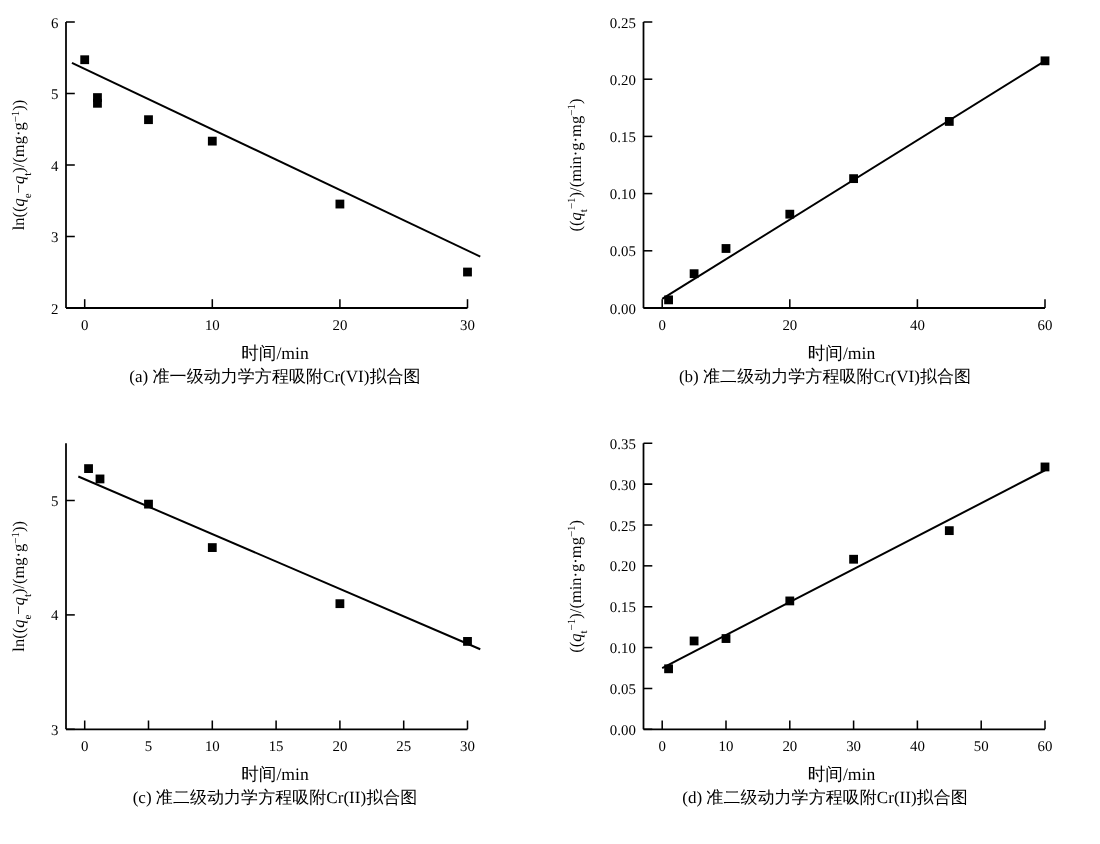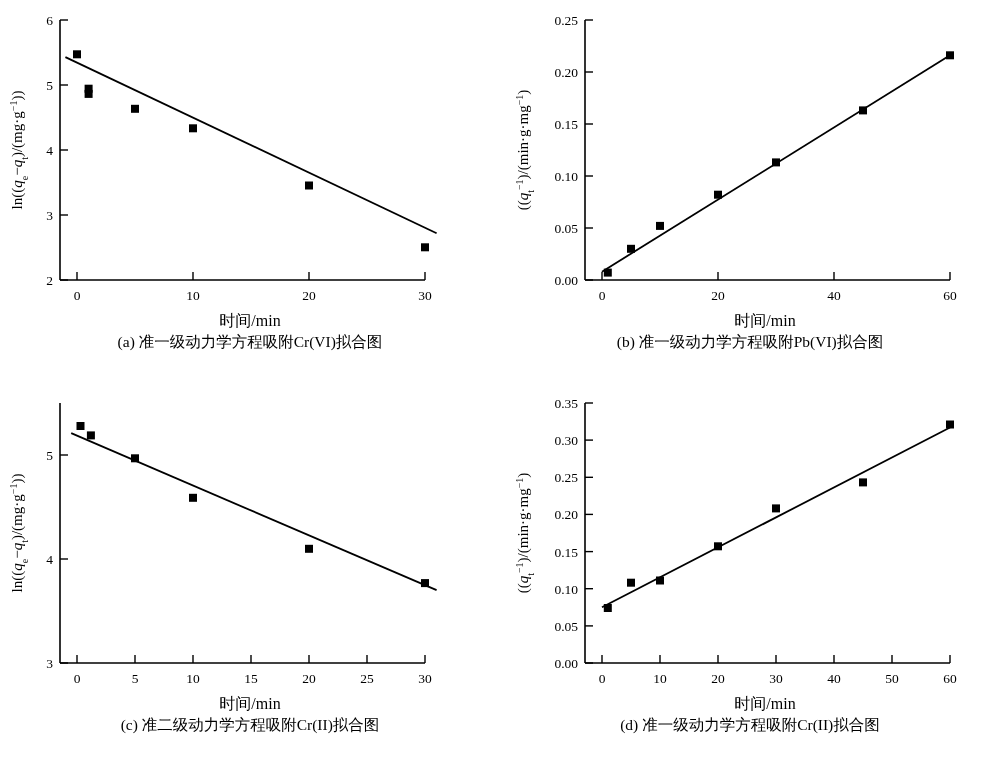--- a/index.html
+++ b/index.html
@@ -133,21 +133,21 @@
           <rect x="272" y="158.4" width="8" height="8"></rect>
           <rect x="359" y="106.4" width="8" height="8"></rect>
           <rect x="446" y="51.3" width="8" height="8"></rect>
         </g>
         <text x="265" y="326" text-anchor="middle" font-size="16" font-family="Liberation Serif, serif">时间/min</text>
         <text transform="translate(28,150) rotate(-90)" text-anchor="middle" font-size="15" font-family="Liberation Serif, serif">
           ((<tspan font-style="italic">q</tspan><tspan baseline-shift="sub" font-size="10">t</tspan><tspan baseline-shift="super" font-size="10">−1</tspan>)/(min·g·mg<tspan baseline-shift="super" font-size="10">−1</tspan>)
         </text>
       </svg>
     </div>
-    <div class="caption">(b) 准一级动力学方程吸附Pb(VI)拟合图</div>
+    <div class="caption">(b) 准二级动力学方程吸附Cr(VI)拟合图</div>
   </div>
 
   <div class="cell">
     <div class="plot-wrap">
       <svg width="500" height="330" viewBox="0 0 500 330">
         <g stroke="#000" stroke-width="1.6" fill="none">
           <line x1="60" y1="20" x2="60" y2="280"></line>
           <line x1="60" y1="280" x2="425" y2="280"></line>
         </g>
 
@@ -256,16 +256,16 @@
           <rect x="272" y="121.4" width="8" height="8"></rect>
           <rect x="359" y="95.4" width="8" height="8"></rect>
           <rect x="446" y="37.5" width="8" height="8"></rect>
         </g>
         <text x="265" y="326" text-anchor="middle" font-size="16" font-family="Liberation Serif, serif">时间/min</text>
         <text transform="translate(28,150) rotate(-90)" text-anchor="middle" font-size="15" font-family="Liberation Serif, serif">
           ((<tspan font-style="italic">q</tspan><tspan baseline-shift="sub" font-size="10">t</tspan><tspan baseline-shift="super" font-size="10">−1</tspan>)/(min·g·mg<tspan baseline-shift="super" font-size="10">−1</tspan>)
         </text>
       </svg>
     </div>
-    <div class="caption">(d) 准一级动力学方程吸附Cr(II)拟合图</div>
+    <div class="caption">(d) 准二级动力学方程吸附Cr(II)拟合图</div>
   </div>
 
 </div>
 
 </body></html>

